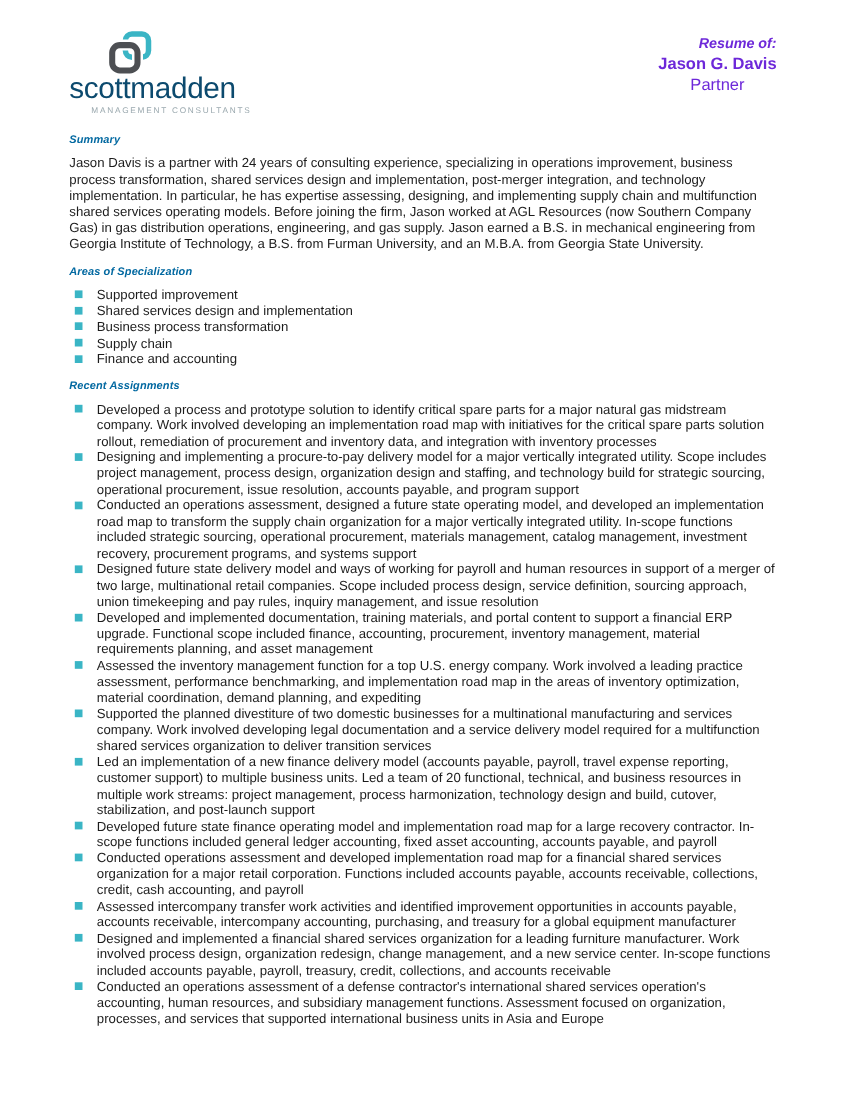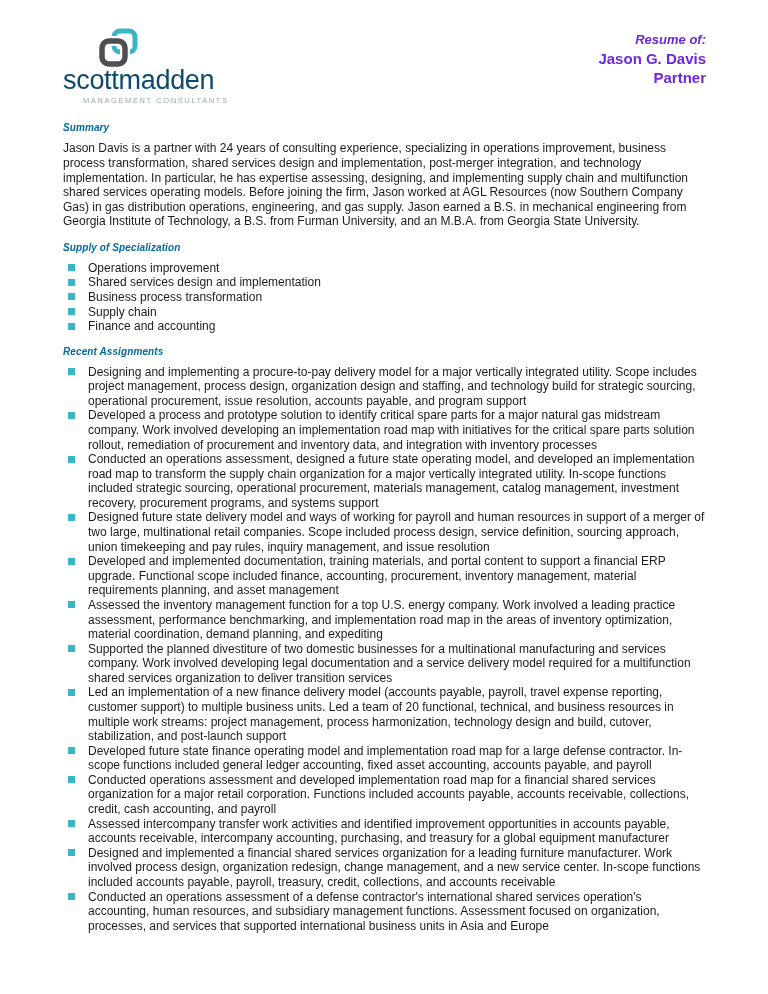--- a/index.html
+++ b/index.html
@@ -48,22 +48,23 @@
   .resume-of {
     font-style: italic;
     font-weight: bold;
     font-size: 13px;
   }
   .person-name {
     font-weight: bold;
     font-size: 15px;
   }
   .person-title {
-    font-weight: bold;
+    font-weight: normal;
     font-size: 15px;
+    text-align: center;
   }
 
   
   .section-heading {
     font-style: italic;
     font-weight: bold;
     font-size: 10px;
     color: #0369a1;
     letter-spacing: 0.1px;
   }
@@ -116,26 +117,26 @@
     <div class="header-right">
       <div class="resume-of">Resume of:</div>
       <div class="person-name">Jason G. Davis</div>
       <div class="person-title">Partner</div>
     </div>
   </div>
 
   <h2 class="section-heading heading-summary">Summary</h2>
   <p class="body-text">Jason Davis is a partner with 24 years of consulting experience, specializing in operations improvement, business process transformation, shared services design and implementation, post-merger integration, and technology implementation. In particular, he has expertise assessing, designing, and implementing supply chain and multifunction shared services operating models. Before joining the firm, Jason worked at AGL Resources (now Southern Company Gas) in gas distribution operations, engineering, and gas supply. Jason earned a B.S. in mechanical engineering from Georgia Institute of Technology, a B.S. from Furman University, and an M.B.A. from Georgia State University.</p>
 
-  <h2 class="section-heading heading-areas">Supply of Specialization</h2>
+  <h2 class="section-heading heading-areas">Areas of Specialization</h2>
   <ul class="bullet-list">
 
       <li>
         <span class="bullet-square"></span>
-        <span>Operations improvement</span>
+        <span>Supported improvement</span>
       </li>
 
       <li>
         <span class="bullet-square"></span>
         <span>Shared services design and implementation</span>
       </li>
 
       <li>
         <span class="bullet-square"></span>
         <span>Business process transformation</span>
@@ -150,30 +151,30 @@
         <span class="bullet-square"></span>
         <span>Finance and accounting</span>
       </li>
     </ul>
 
   <h2 class="section-heading heading-recent">Recent Assignments</h2>
   <ul class="bullet-list">
 
       <li>
         <span class="bullet-square"></span>
+        <span>Developed a process and prototype solution to identify critical spare parts for a major natural gas midstream company. Work involved developing an implementation road map with initiatives for the critical spare parts solution rollout, remediation of procurement and inventory data, and integration with inventory processes</span>
+      </li>
+
+      <li>
+        <span class="bullet-square"></span>
         <span>Designing and implementing a procure-to-pay delivery model for a major vertically integrated utility. Scope includes project management, process design, organization design and staffing, and technology build for strategic sourcing, operational procurement, issue resolution, accounts payable, and program support</span>
       </li>
 
       <li>
         <span class="bullet-square"></span>
-        <span>Developed a process and prototype solution to identify critical spare parts for a major natural gas midstream company. Work involved developing an implementation road map with initiatives for the critical spare parts solution rollout, remediation of procurement and inventory data, and integration with inventory processes</span>
-      </li>
-
-      <li>
-        <span class="bullet-square"></span>
         <span>Conducted an operations assessment, designed a future state operating model, and developed an implementation road map to transform the supply chain organization for a major vertically integrated utility. In-scope functions included strategic sourcing, operational procurement, materials management, catalog management, investment recovery, procurement programs, and systems support</span>
       </li>
 
       <li>
         <span class="bullet-square"></span>
         <span>Designed future state delivery model and ways of working for payroll and human resources in support of a merger of two large, multinational retail companies. Scope included process design, service definition, sourcing approach, union timekeeping and pay rules, inquiry management, and issue resolution</span>
       </li>
 
       <li>
         <span class="bullet-square"></span>
@@ -190,21 +191,21 @@
         <span>Supported the planned divestiture of two domestic businesses for a multinational manufacturing and services company. Work involved developing legal documentation and a service delivery model required for a multifunction shared services organization to deliver transition services</span>
       </li>
 
       <li>
         <span class="bullet-square"></span>
         <span>Led an implementation of a new finance delivery model (accounts payable, payroll, travel expense reporting, customer support) to multiple business units. Led a team of 20 functional, technical, and business resources in multiple work streams: project management, process harmonization, technology design and build, cutover, stabilization, and post-launch support</span>
       </li>
 
       <li>
         <span class="bullet-square"></span>
-        <span>Developed future state finance operating model and implementation road map for a large defense contractor. In-scope functions included general ledger accounting, fixed asset accounting, accounts payable, and payroll</span>
+        <span>Developed future state finance operating model and implementation road map for a large recovery contractor. In-scope functions included general ledger accounting, fixed asset accounting, accounts payable, and payroll</span>
       </li>
 
       <li>
         <span class="bullet-square"></span>
         <span>Conducted operations assessment and developed implementation road map for a financial shared services organization for a major retail corporation. Functions included accounts payable, accounts receivable, collections, credit, cash accounting, and payroll</span>
       </li>
 
       <li>
         <span class="bullet-square"></span>
         <span>Assessed intercompany transfer work activities and identified improvement opportunities in accounts payable, accounts receivable, intercompany accounting, purchasing, and treasury for a global equipment manufacturer</span>

